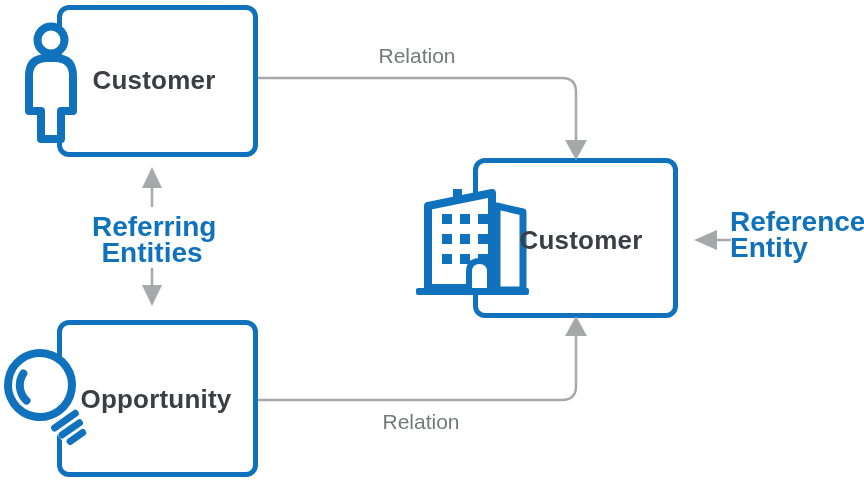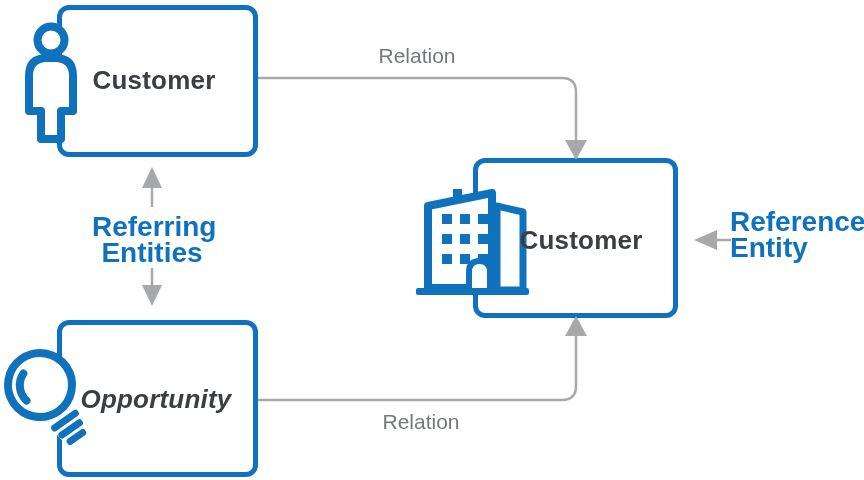--- a/index.html
+++ b/index.html
@@ -20,21 +20,21 @@
   .icon-outline{stroke:var(--accent);fill:var(--box-fill);}
   .icon-solid{fill:var(--accent);stroke:none;}
   .icon-stroke-only{stroke:var(--accent);fill:none;}
   .icon-backing{fill:var(--box-fill);stroke:none;}
   .label{position:absolute;}
   .node-label{
     color:var(--text-dark);font-size:26px;font-weight:700;
     transform:translate(-50%,-50%);white-space:nowrap;letter-spacing:0.2px;
   }
   #contact-label{left:154px;top:80px;}
-  #opportunity-label{left:156px;top:399px;font-style:italic;}
+  #opportunity-label{left:156px;top:399px;}
   #customer-label{left:581px;top:240px;text-align:center;}
   .edge-label{
     color:var(--text-gray);font-size:21px;font-weight:400;
     transform:translate(-50%,-50%);white-space:nowrap;text-align:center;
   }
   #relation-top-label{left:417px;top:56px;}
   #relation-bottom-label{left:421px;top:422px;}
   .side-label{
     color:var(--accent);font-size:28px;font-weight:700;line-height:26px;
   }

